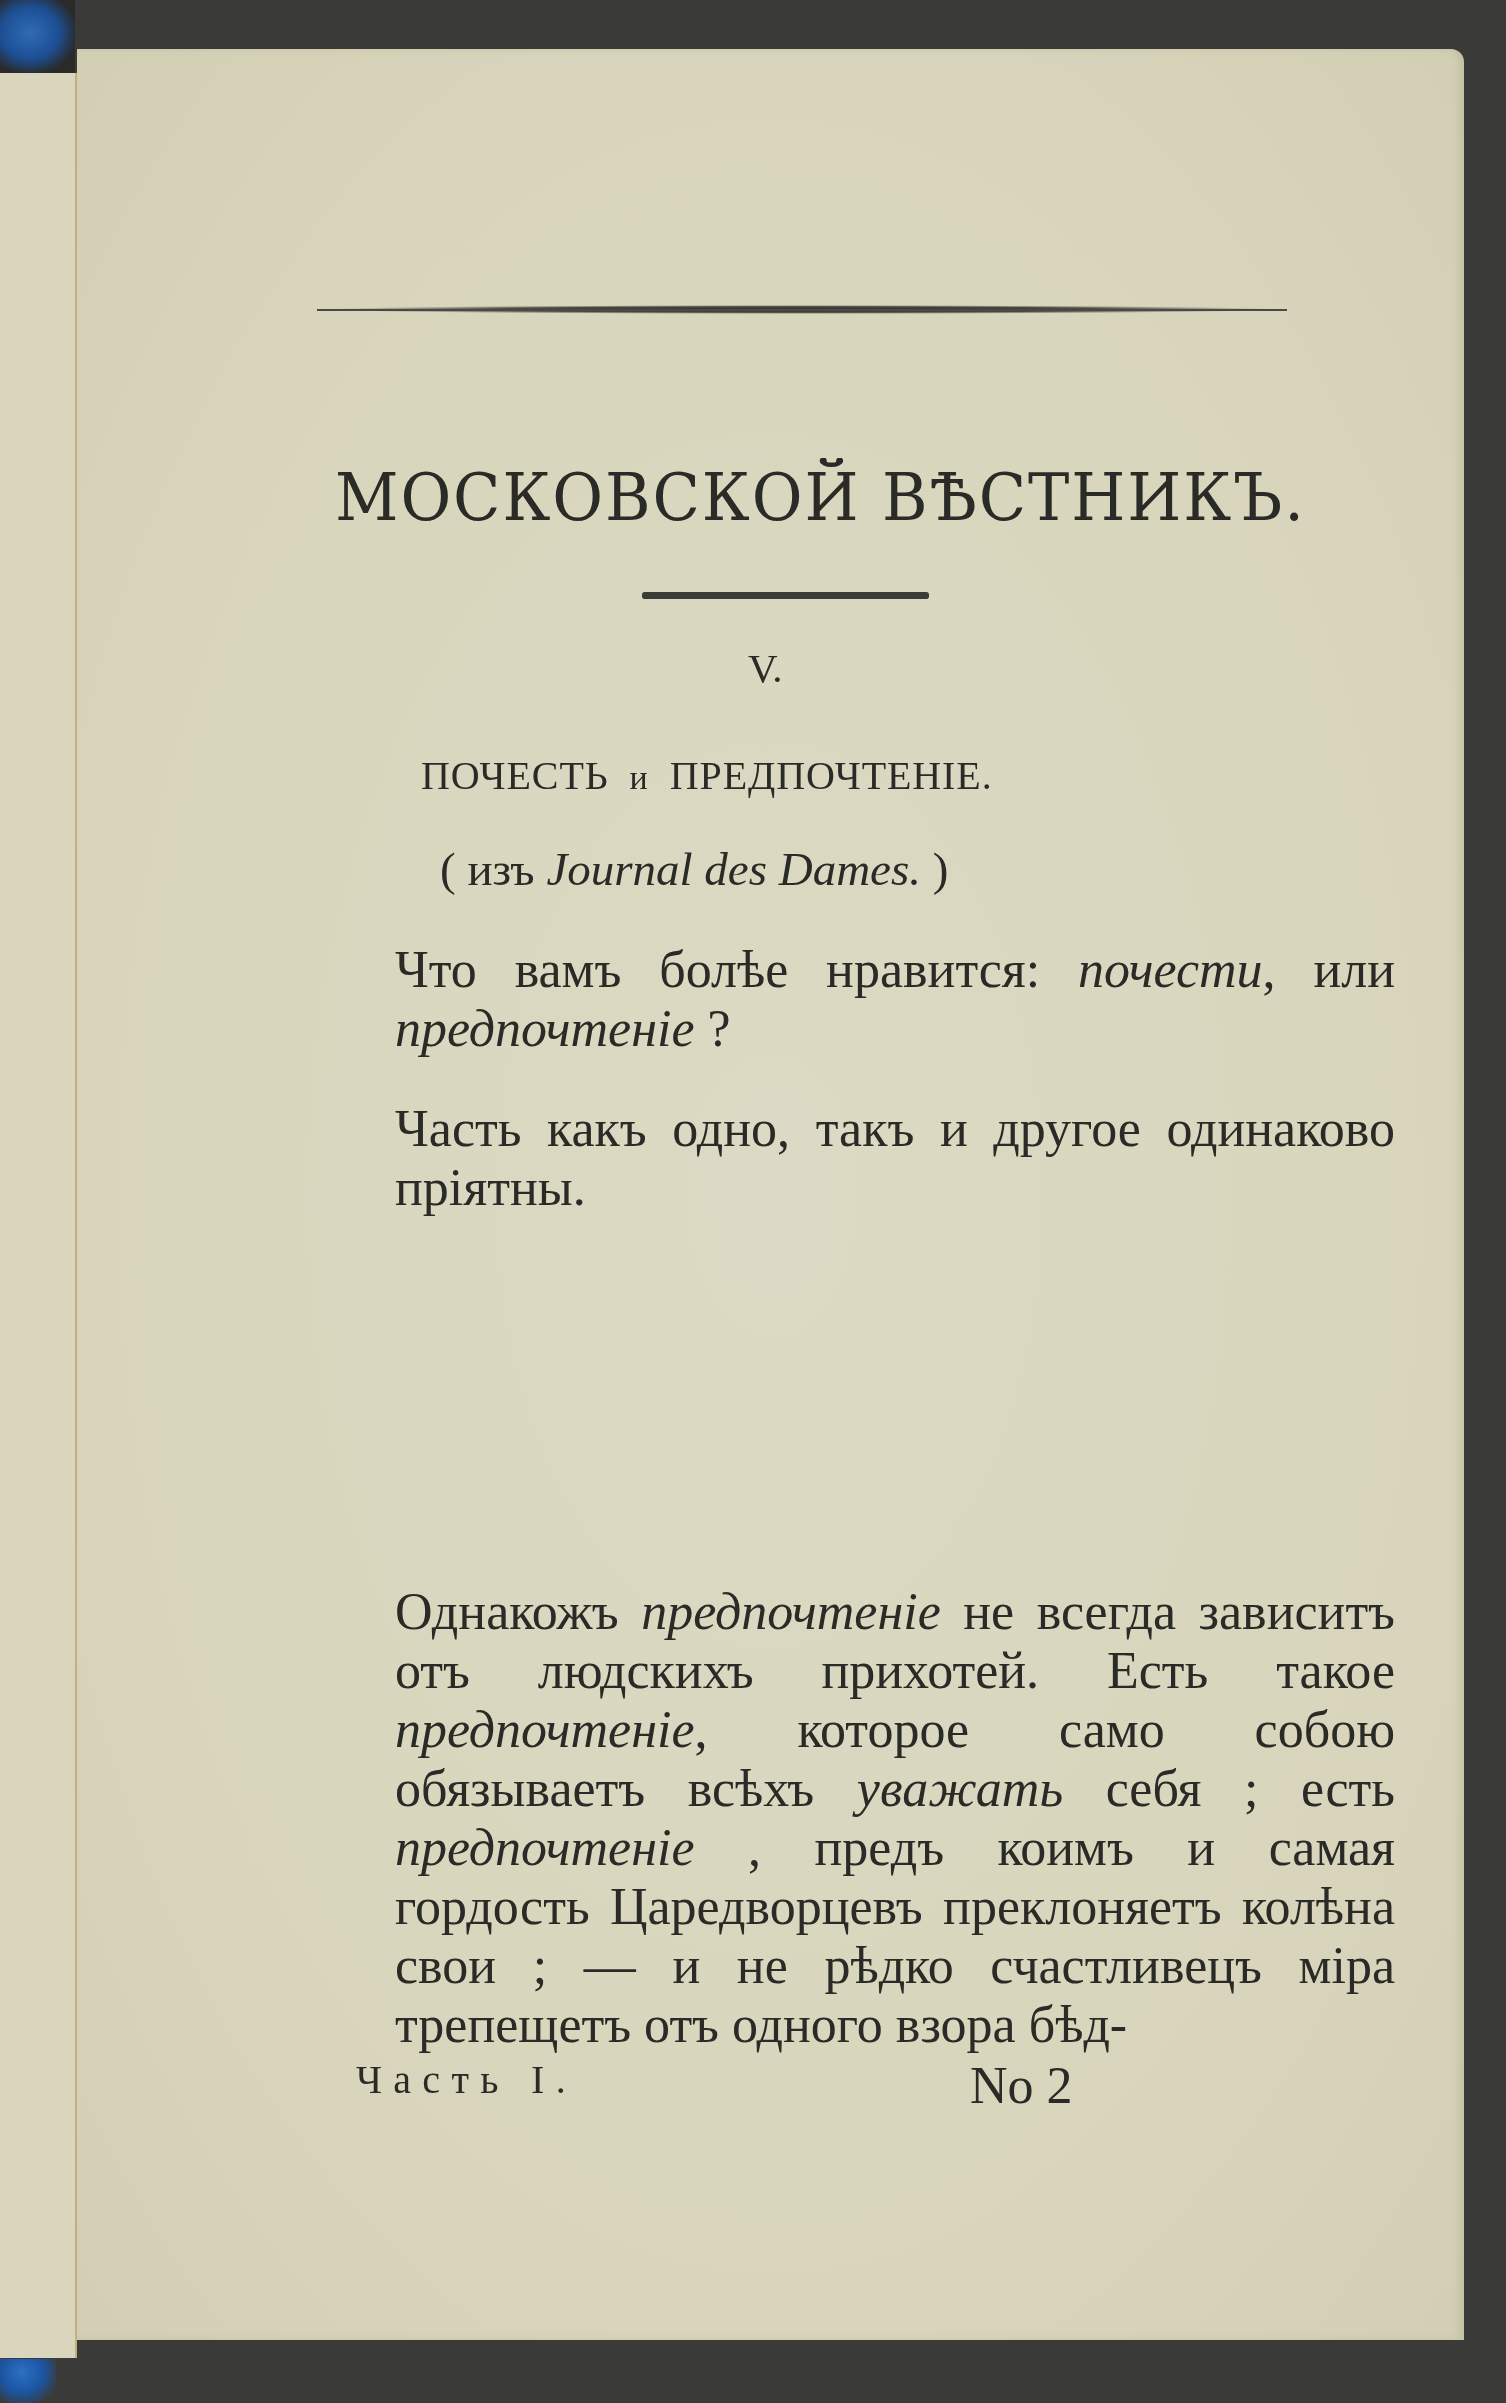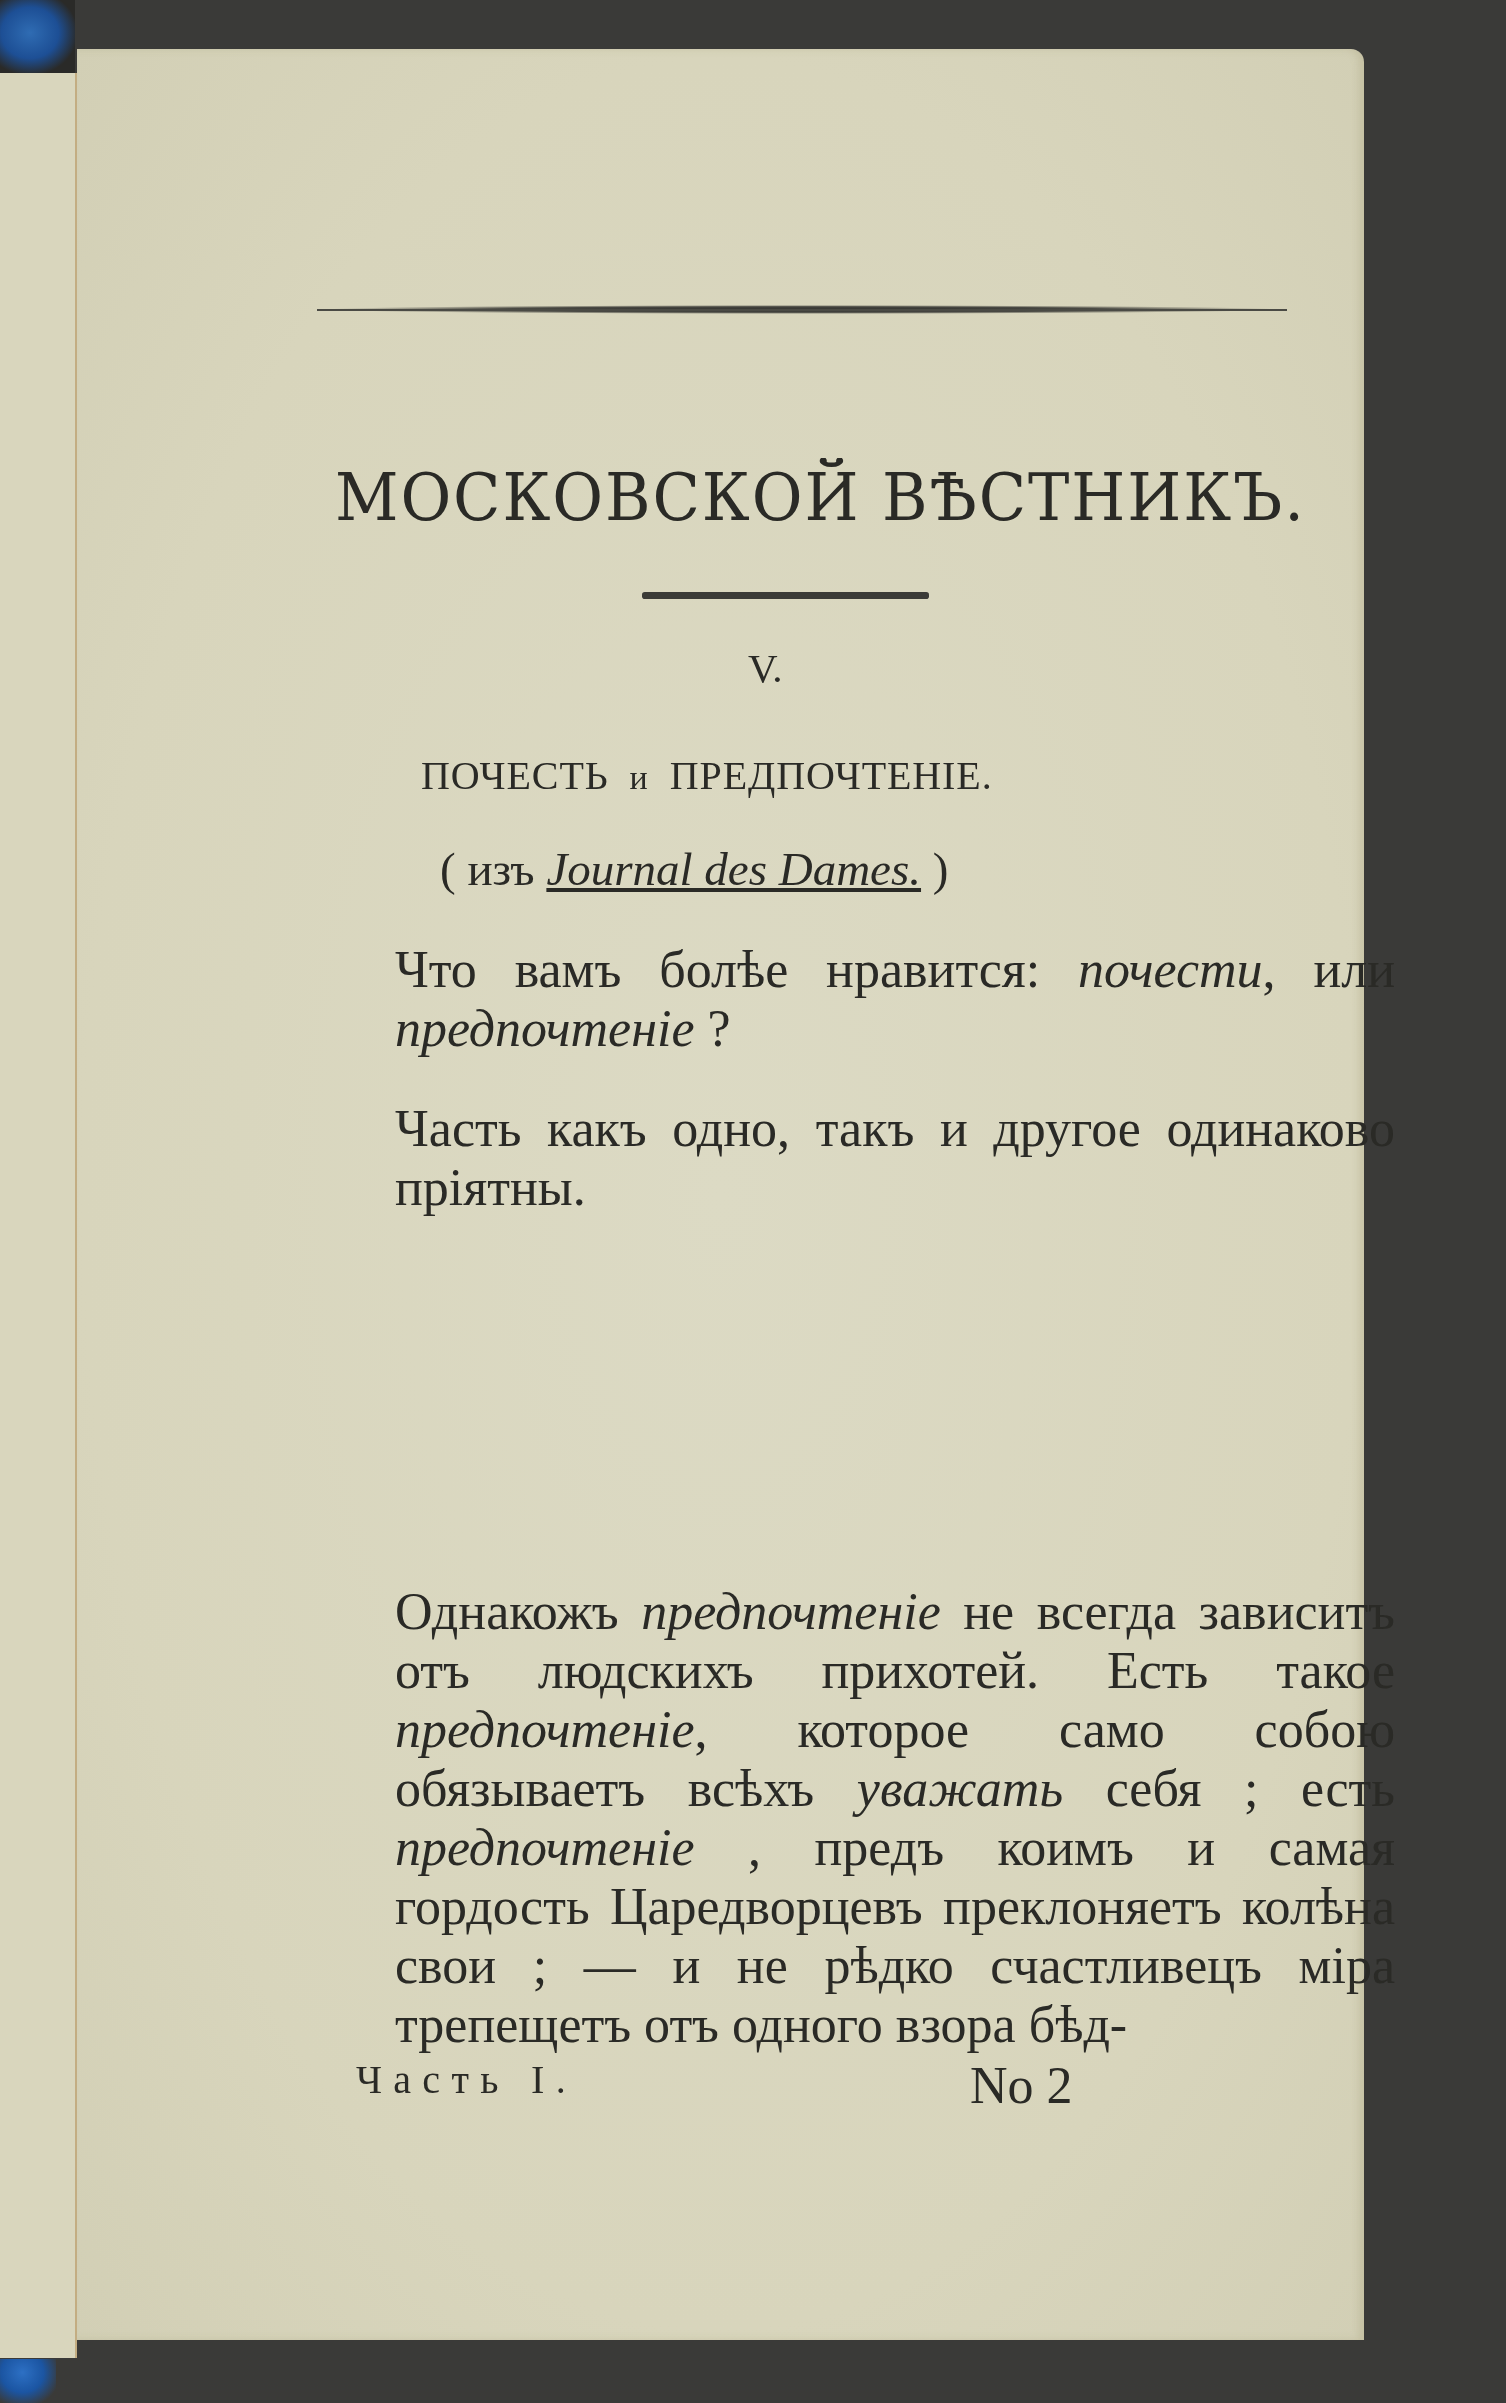--- a/index.html
+++ b/index.html
@@ -20,21 +20,21 @@
     .ribbon-bottom {
       position: absolute; left: 0; top: 2359px; width: 56px; height: 45px;
       background: radial-gradient(ellipse at 40% 30%, #2d70c4 0%, #1b55a2 45%, rgba(27,85,162,0) 80%);
     }
     .prev-page-strip {
       position: absolute; left: 0; top: 73px; width: 75px; height: 2285px;
       background: #d9d6bd;
       border-right: 2.8px solid #c3ad82;
     }
     .page {
-      position: absolute; left: 77px; top: 49px; width: 1287px; height: 2291px;
+      position: absolute; left: 77px; top: 49px; width: 1387px; height: 2291px;
       background:
         radial-gradient(circle at 1431px 1168px, rgba(210,170,110,0.35) 0, rgba(210,170,110,0) 38px),
         radial-gradient(ellipse at 50% 50%, #dcdac4 0%, #d8d5bc 70%, #d2cfb5 100%);
       border-top-right-radius: 13px;
       box-shadow: inset -5.6px 0 7.5px rgba(160,150,110,0.25);
     }
     .swell-rule {
       position: absolute; left: 240px; top: 256px; width: 970px; height: 9.4px;
       background: radial-gradient(ellipse at 50% 50%, #3a3a36 0%, #3a3a36 25%, rgba(58,58,54,0.9) 45%, rgba(58,58,54,0) 70%);
     }
@@ -50,21 +50,21 @@
       left: 258px; top: 412px; font-size: 62px; letter-spacing: 1.9px;
       font-family: "DejaVu Serif", serif; font-weight: normal; transform: scaleY(1.05);
     }
     .numeral { left: 671px; top: 595px; font-size: 41px; font-family: "Liberation Serif", serif; }
     .article-title {
       left: 344px; top: 703px; font-size: 40px; letter-spacing: 0.9px;
       font-family: "Liberation Serif", serif;
     }
     .article-title .small { font-size: 34px; margin: 0 21px; }
     .source { left: 363px; top: 793px; font-size: 47px; font-family: "Liberation Serif", serif; }
-    .source i { font-style: italic; text-decoration: underline; }
+    .source i { font-style: italic; }
     .body-text {
       position: absolute; left: 219px; width: 1000px;
       font-size: 52px; line-height: 59px; font-family: "Liberation Serif", serif;
       text-align: justify;
     }
     .body-text i { font-style: italic; }
     .indent { padding-left: 99px; }
     .p1 { top: 891px; }
     .p2 { top: 1050px; }
     .p3 { top: 1208px; }

